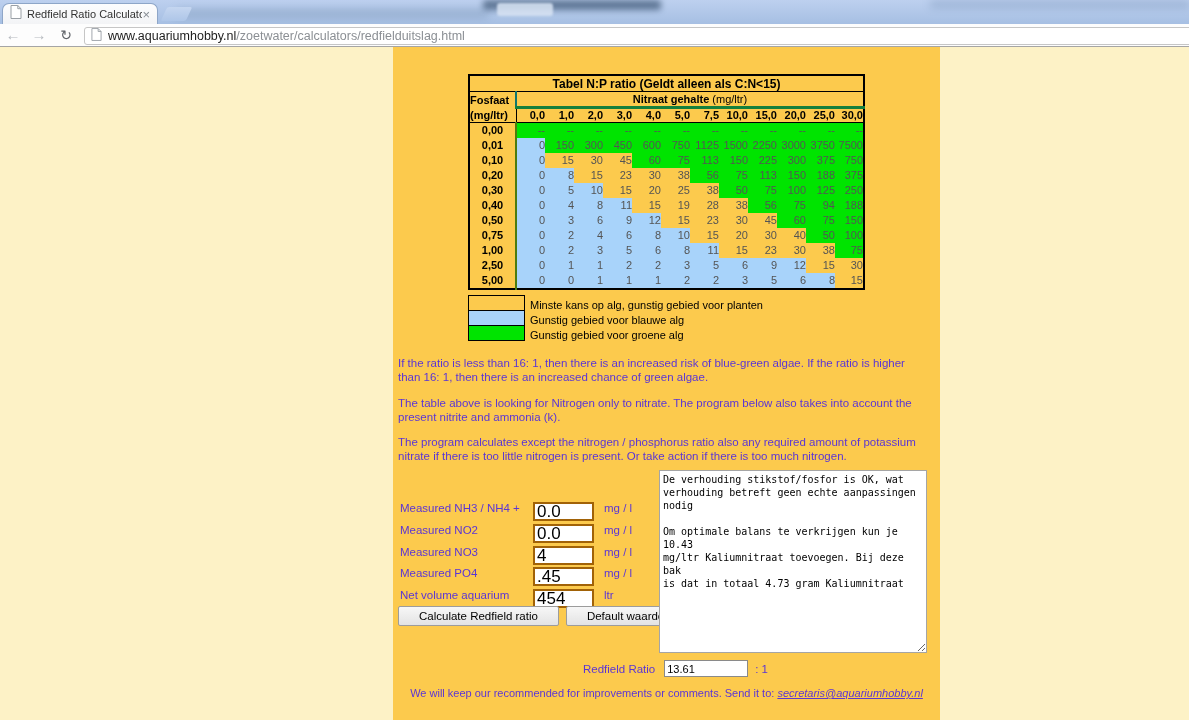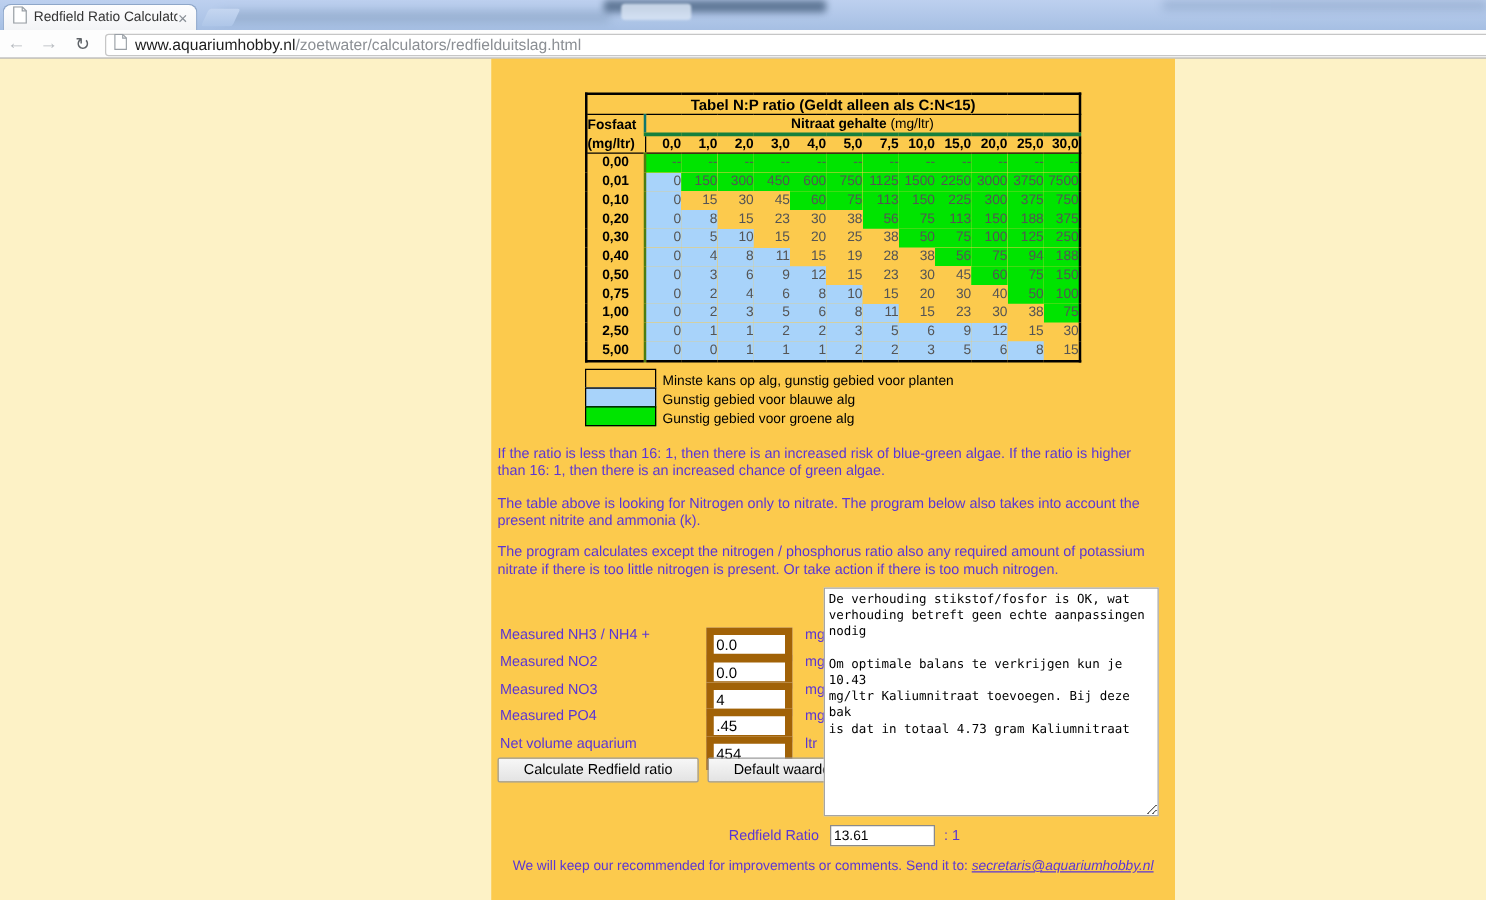--- a/index.html
+++ b/index.html
@@ -69,22 +69,22 @@
   .lg-label{margin-left:5px;}
 
   
   .para{position:absolute;left:5px;width:531px;color:#5b35d5;font-size:11.5px;
     line-height:13.5px;}
   .p1{top:310px;} .p2{top:350px;} .p3{top:389px;}
 
   
   .f-row{position:absolute;left:7px;height:17px;display:flex;align-items:flex-start;}
   .f-label{width:133px;color:#5b35d5;font-size:11.5px;}
-  .f-input{width:53px;height:15px;border:6px solid #a16207;font-size:12px;
-    font-family:"Liberation Sans",sans-serif;padding:0 2px;background:#fff;color:#000;margin-left:32px;}
+  .f-input{width:53px;height:15px;border:2px solid #a16207;font-size:17px;
+    font-family:"Liberation Sans",sans-serif;padding:0 2px;background:#fff;color:#000;}
   .f-unit{margin-left:10px;color:#5b35d5;font-size:11.5px;}
   .btn-row{position:absolute;left:5px;top:559px;display:flex;gap:7px;}
   .btn{font-size:11.5px;font-family:"Liberation Sans",sans-serif;color:#000;
     background:linear-gradient(#f7f7f7,#e3e3e3);border:1px solid #9c9c9c;
     border-radius:2px;height:20px;padding:0 20px;}
   .result-area{position:absolute;left:266px;top:423px;width:268px;height:183px;
     box-sizing:border-box;border:1px solid #a5a5a5;background:#fff;color:#000;
     font-family:"DejaVu Sans Mono","Liberation Mono",monospace;font-size:10px;
     line-height:13px;padding:2px 3px;resize:both;}
   .rf-row{position:absolute;left:190px;top:613px;display:flex;align-items:center;justify-content:flex-end;}

